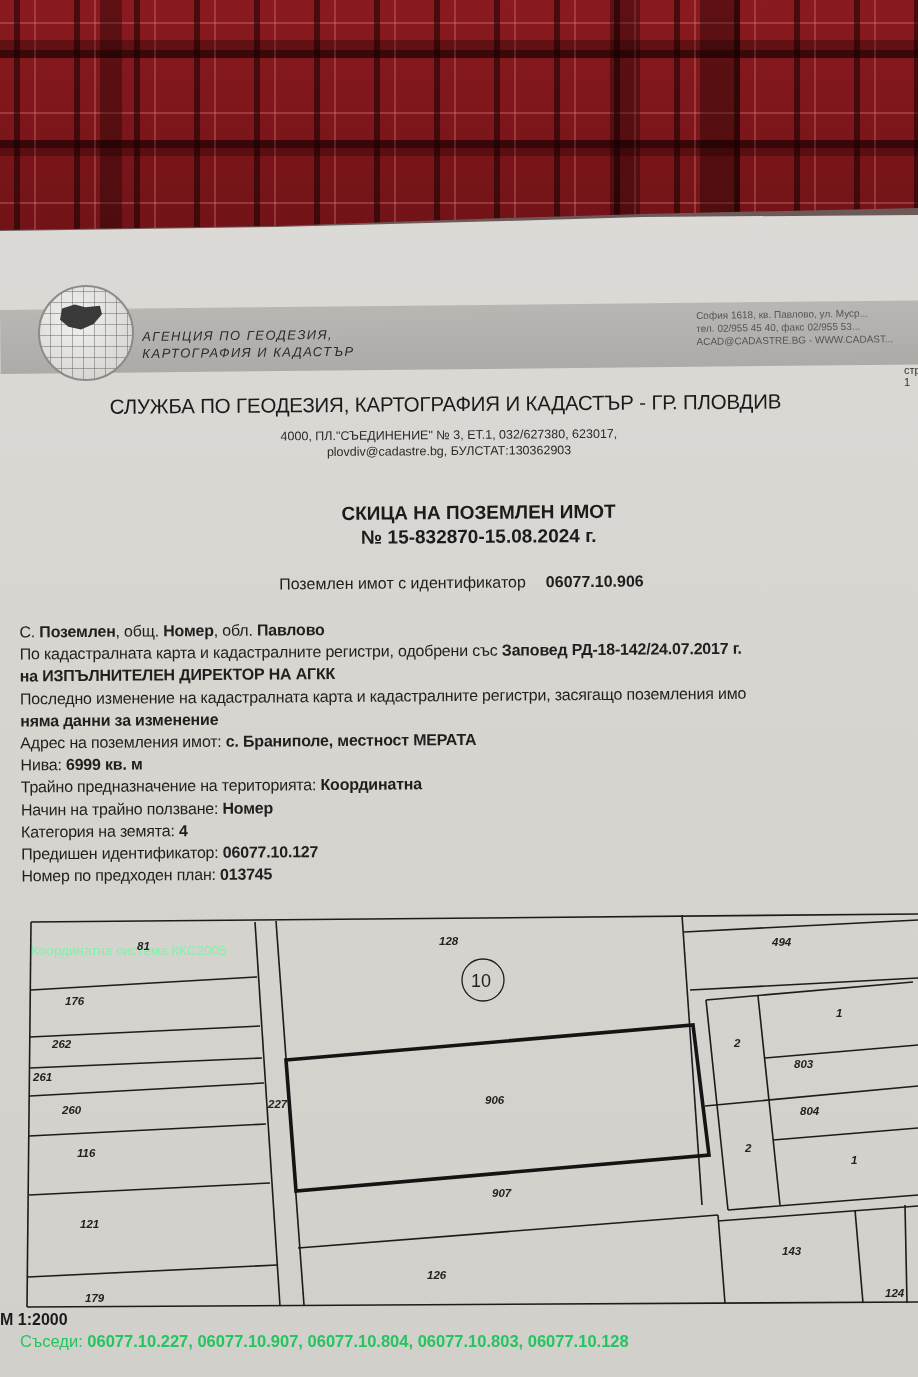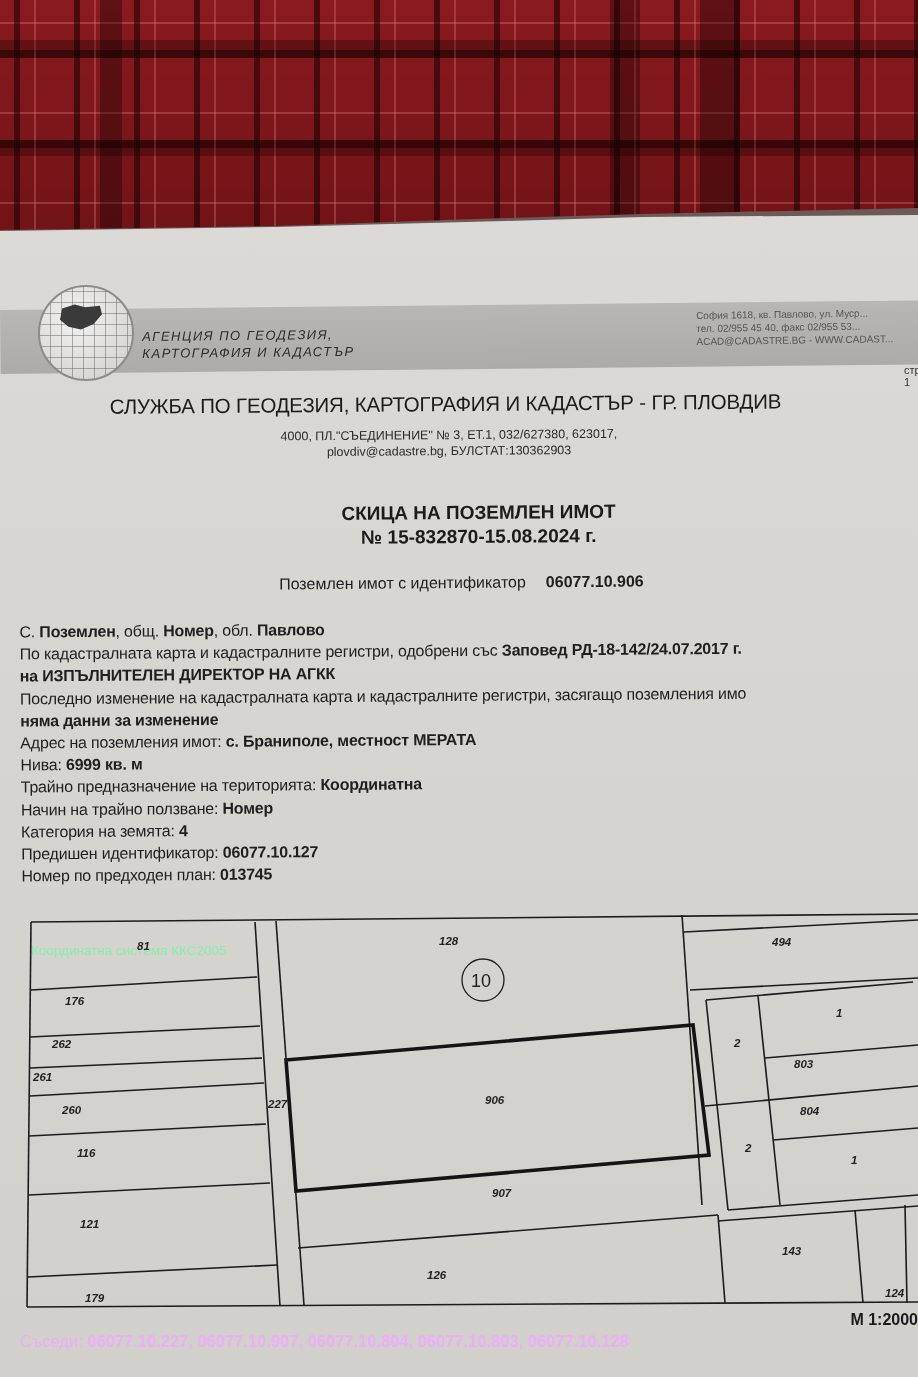--- a/index.html
+++ b/index.html
@@ -62,22 +62,22 @@
   .office-addr { position:absolute; left:0; width:918px; text-align:center; font-size:12.5px; color:#2a2a2a; }
   .sketch-title { position:absolute; left:0; width:960px; text-align:center; font-weight:bold; font-size:19px; color:#1b1b1b; }
   .ident-line { position:absolute; left:280px; top:574px; font-size:16px; white-space:nowrap; }
   .ident-line b { margin-left:20px; }
   .info { position:absolute; left:20px; top:618px; font-size:16px; line-height:22.2px; white-space:nowrap; color:#1f1f1f; letter-spacing:-0.2px; }
   .info b { font-weight:bold; }
   .coord-sys { position:absolute; left:31px; top:900px; font-size:13.5px; color:#86efac;margin-top:43px; }
   .map { position:absolute; left:0; top:0; width:918px; height:1377px; }
   .map svg { position:absolute; left:0; top:0; }
   .parcel-label { font-family:"Liberation Sans", sans-serif; font-weight:bold; font-style:italic; font-size:11.5px; fill:#222; }
-  .scale { position:absolute; left:0; width:918px; text-align:right; top:1311px; font-size:16px; font-weight:bold; color:#1b1b1b; }
-  .neighbours { position:absolute; left:20px; top:1332px; font-size:16.5px; white-space:nowrap; color:#f0abfc; }
+  .scale { position:absolute; left:0; width:918px; text-align:left; top:1311px; font-size:16px; font-weight:bold; color:#1b1b1b; }
+  .neighbours { position:absolute; left:20px; top:1332px; font-size:16.5px; white-space:nowrap; color:#22c55e; }
   .neighbours b { font-weight:bold; }
 </style>
 </head>
 <body>
 
 <div class="fabric">
   <div class="band-v" style="left:100px;width:22px;"></div>
   <div class="band-v" style="left:610px;width:30px;"></div>
   <div class="band-v" style="left:700px;width:40px;"></div>
   <div class="band-h" style="top:40px;height:18px;"></div>

